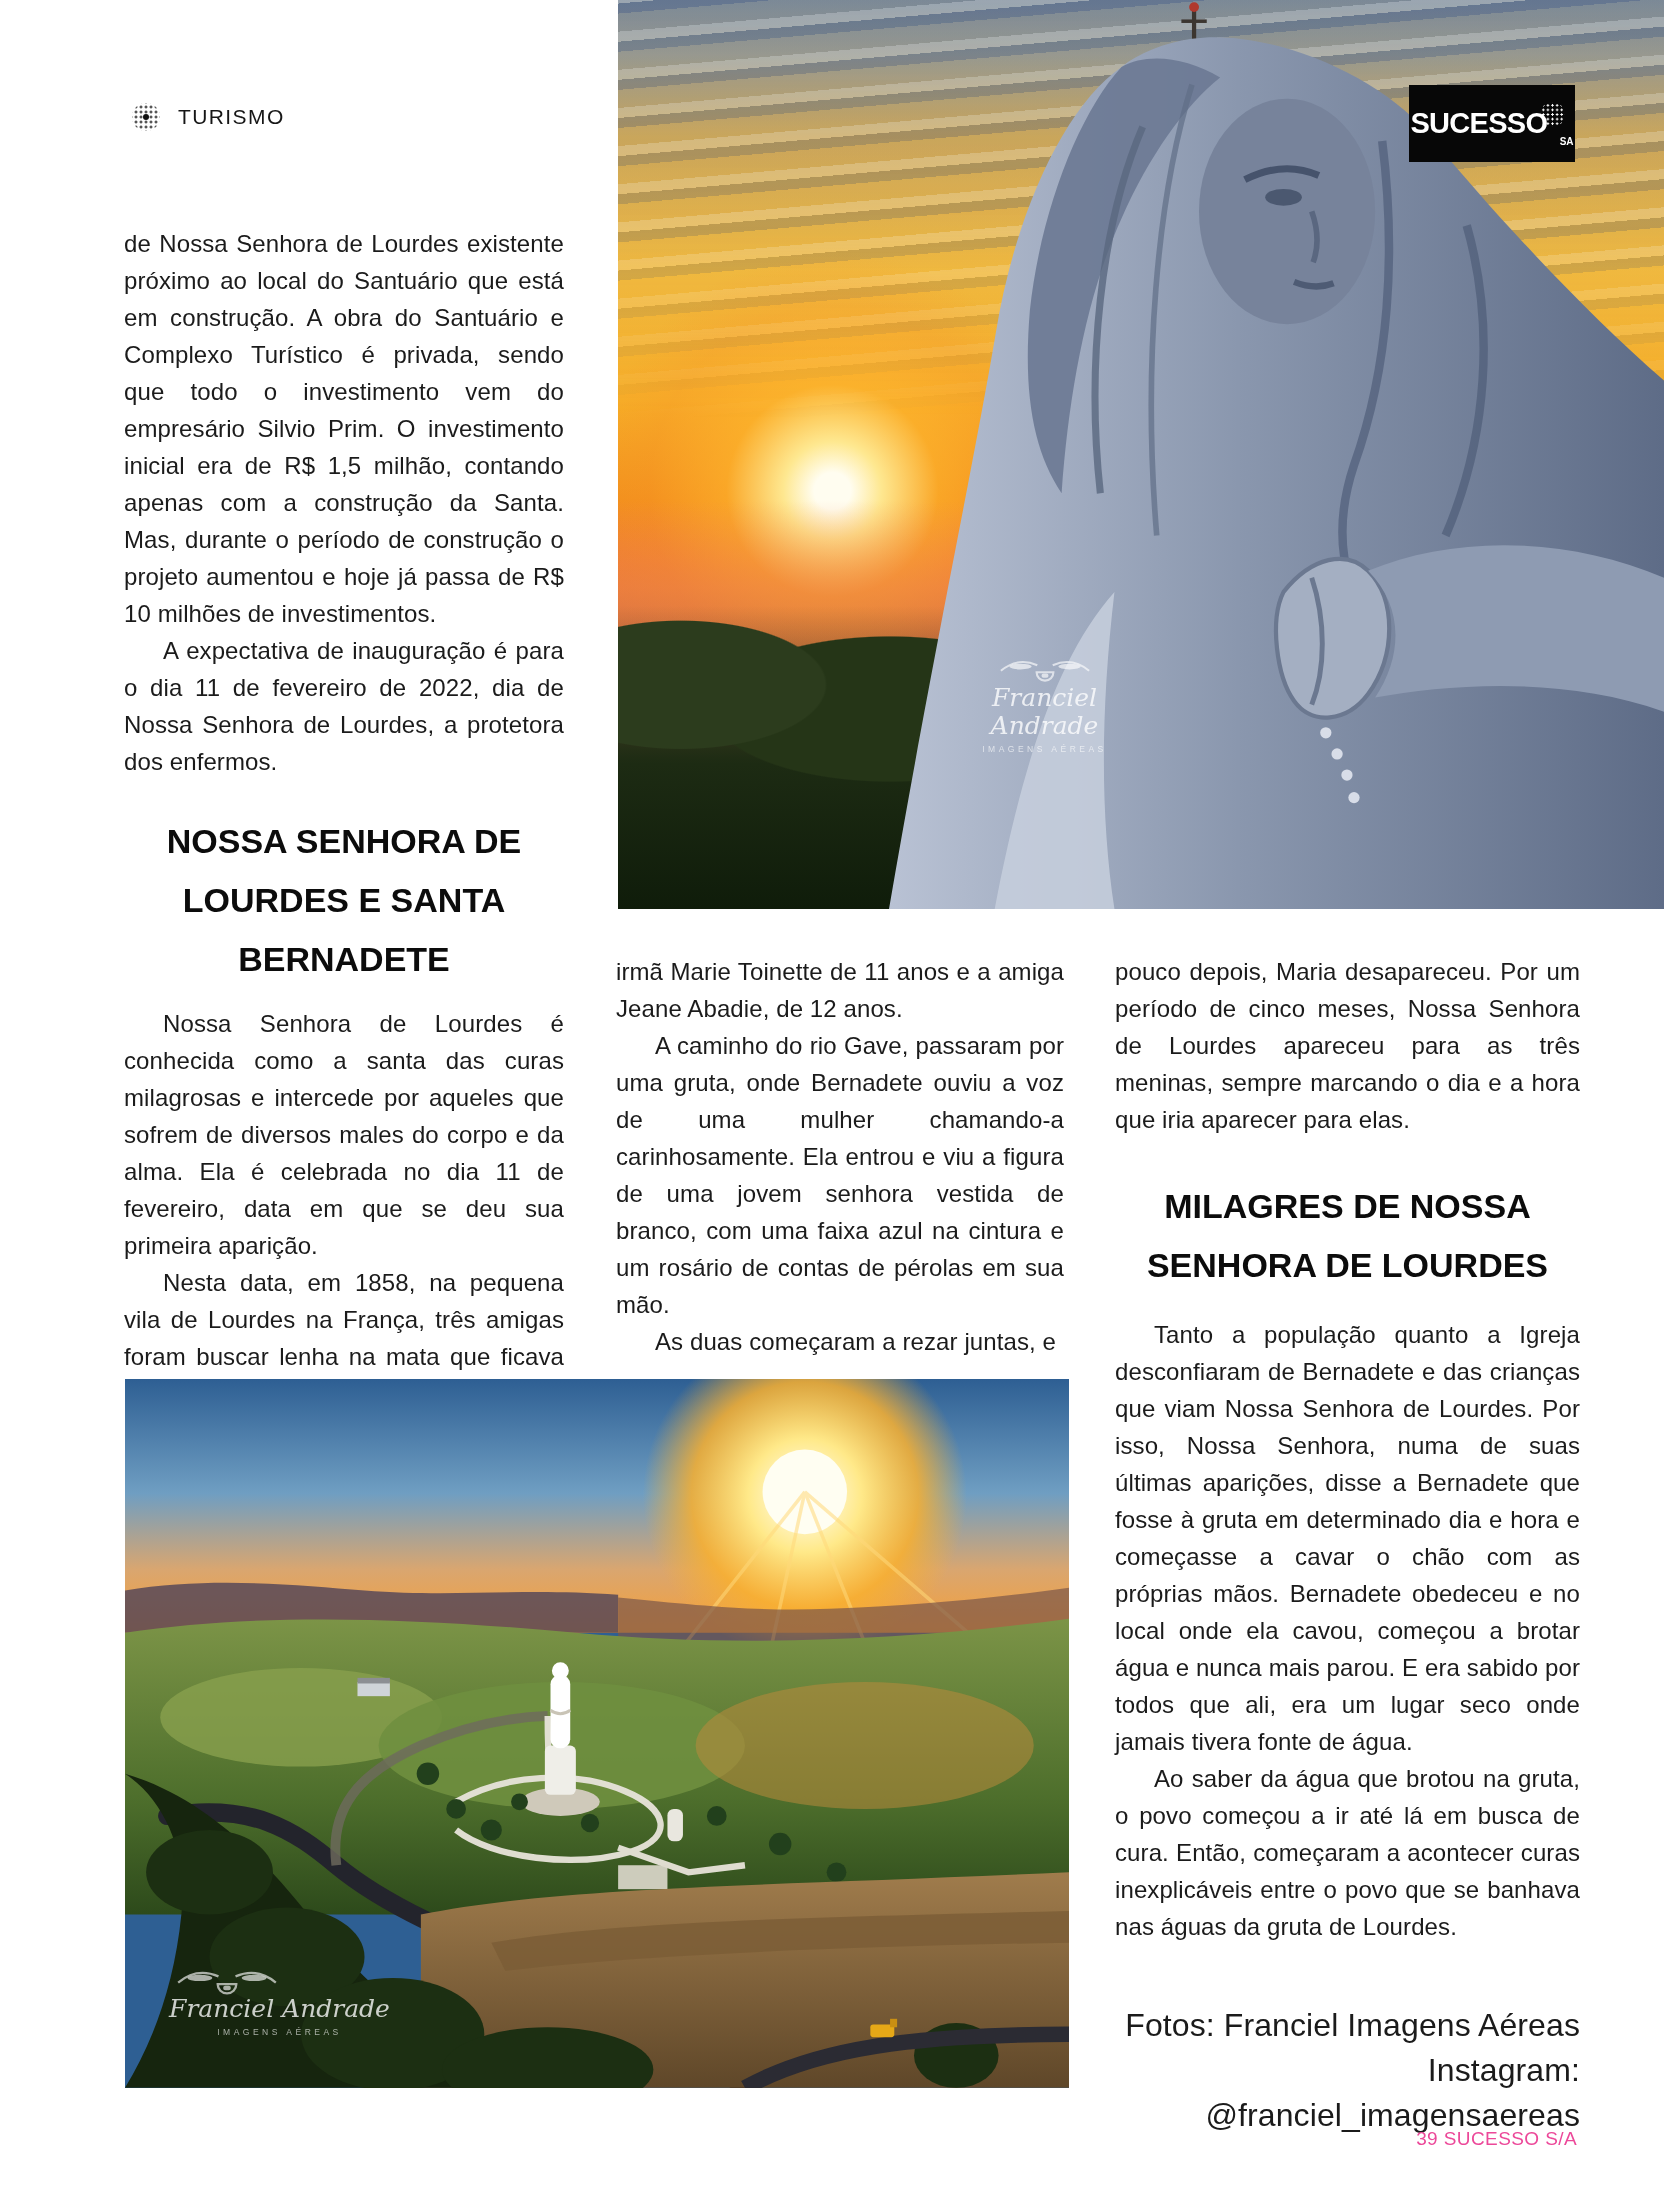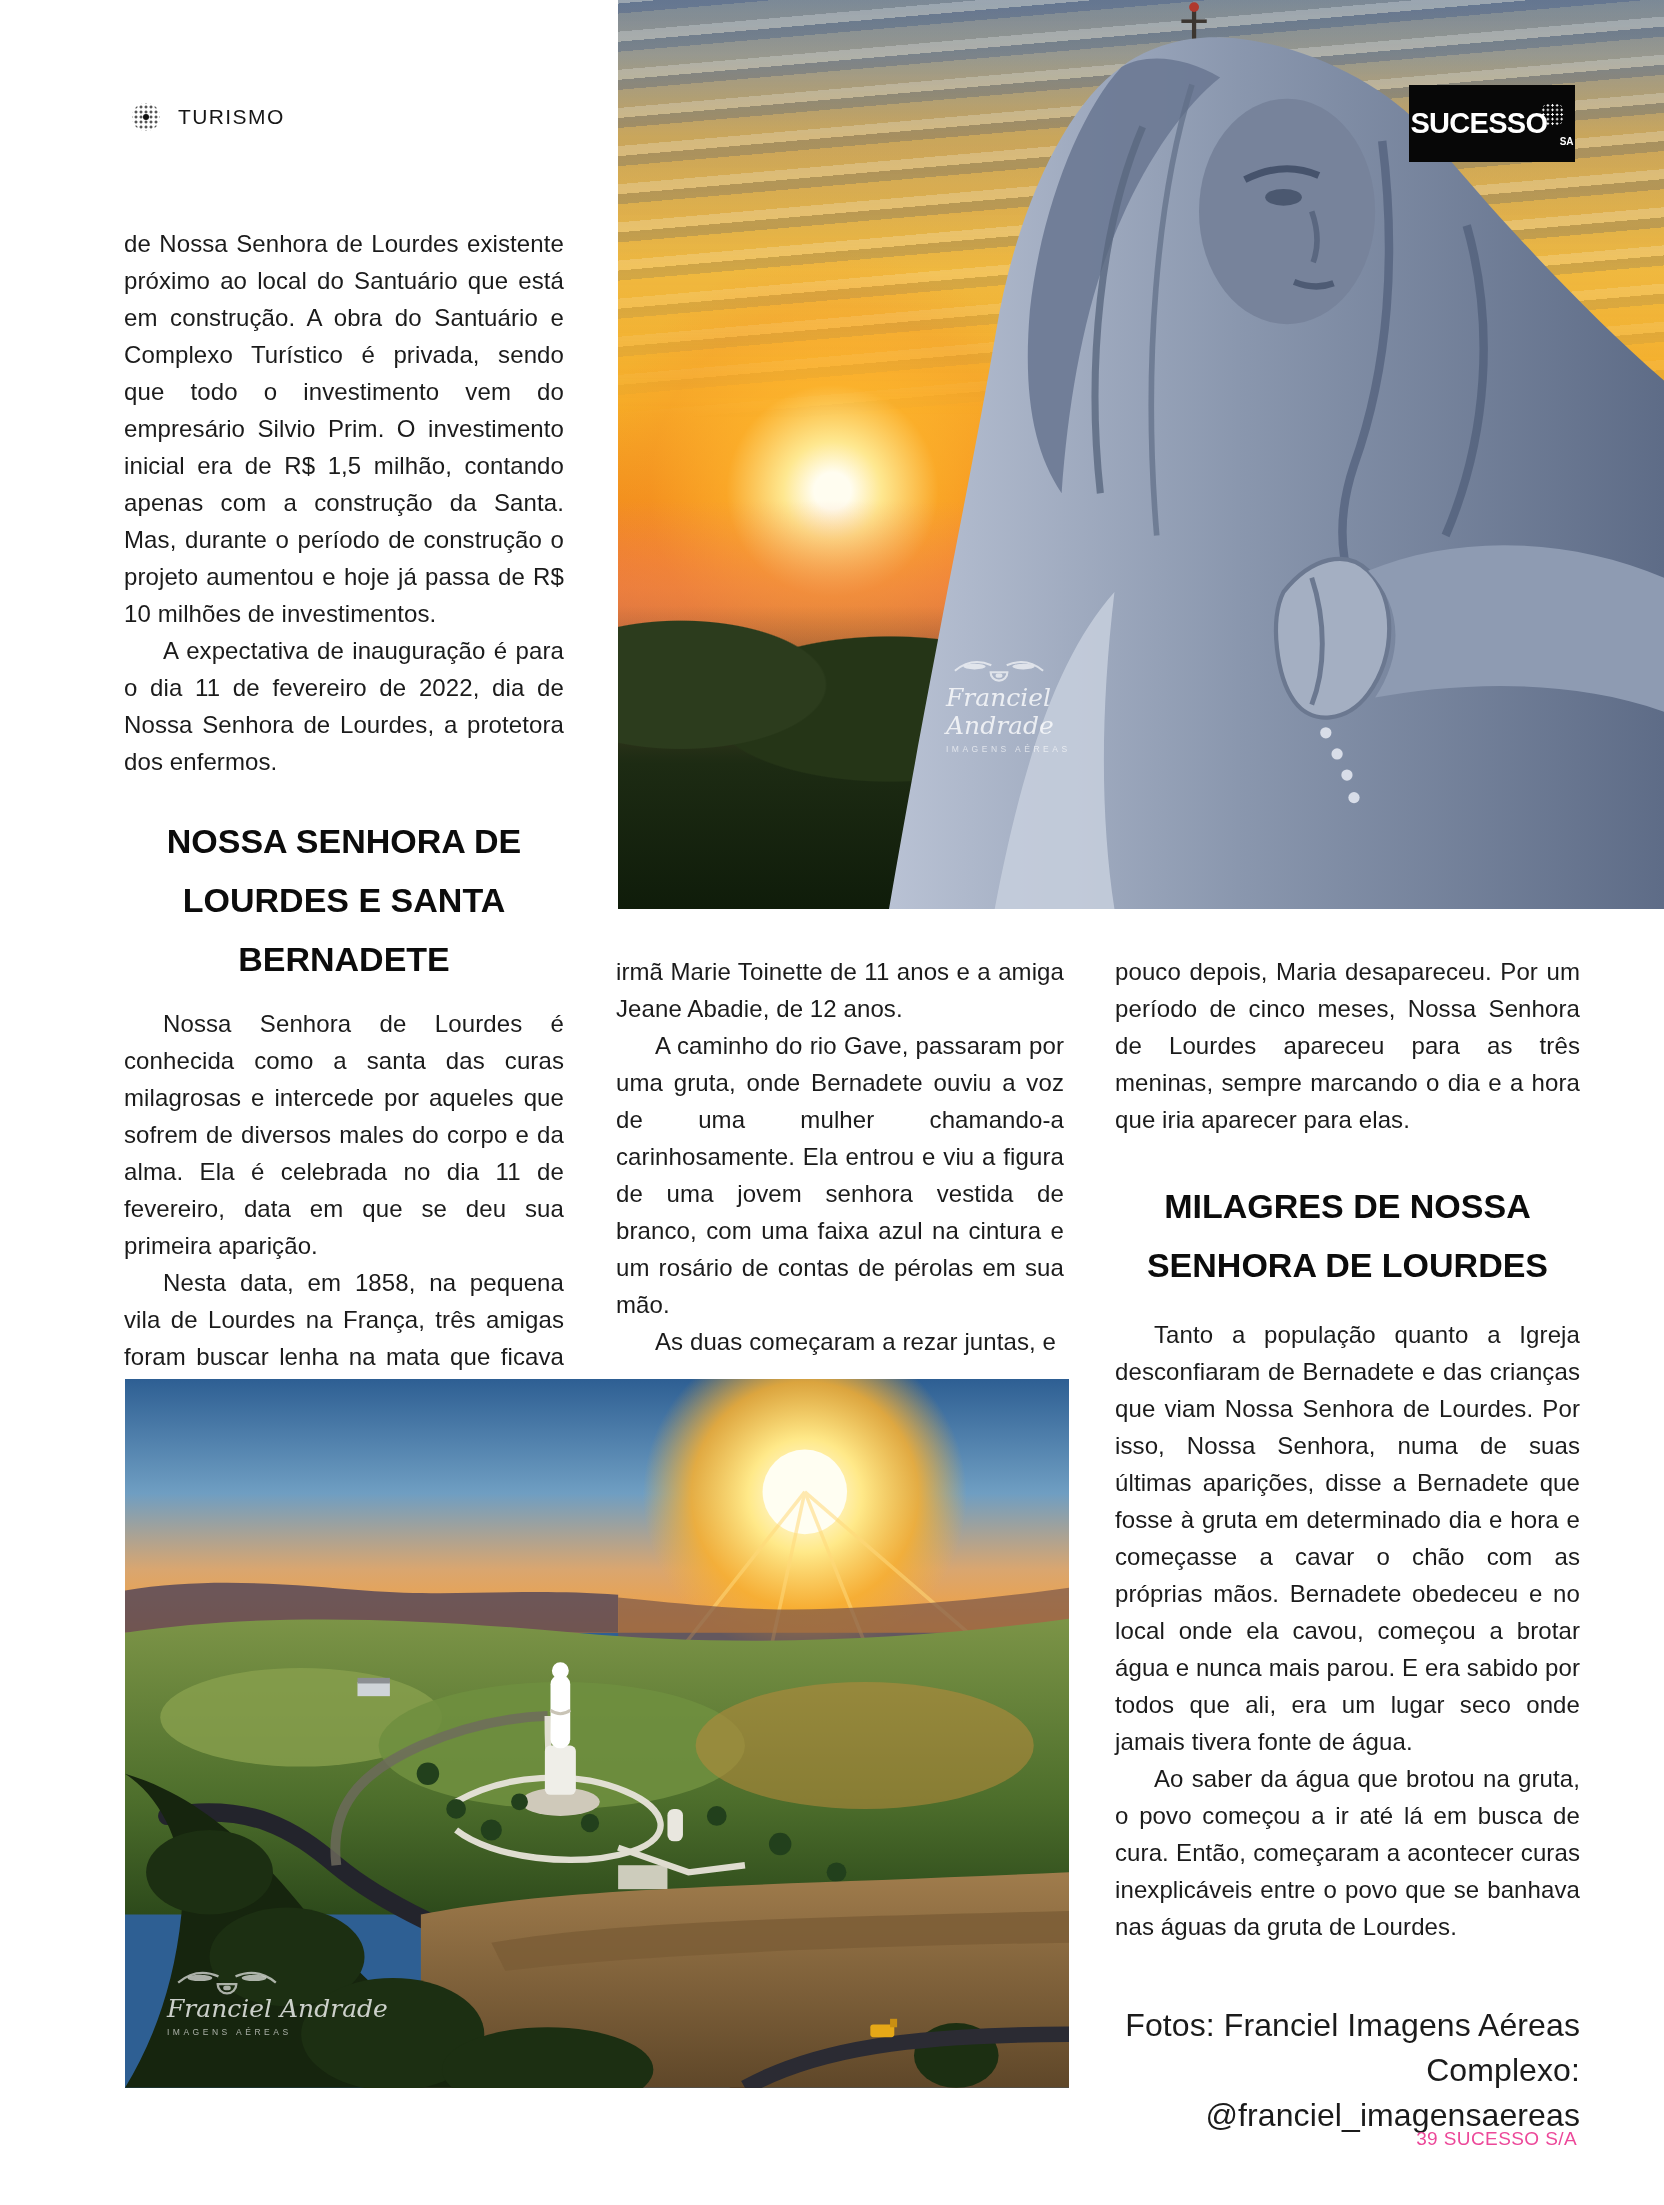--- a/index.html
+++ b/index.html
@@ -28,21 +28,21 @@
       background:linear-gradient(180deg,rgba(248,145,60,0) 0%,rgba(240,130,70,.55) 40%,rgba(180,100,70,.45) 100%);}
   .photo-top .forest{position:absolute;left:0;right:0;bottom:0;height:303px;
       background:
        radial-gradient(ellipse 240px 106px at 6% 26%, #2c3c1d 60%, transparent 61%),
        radial-gradient(ellipse 296px 120px at 26% 34%, #253517 60%, transparent 61%),
        radial-gradient(ellipse 268px 106px at 46% 30%, #2e3e1e 60%, transparent 61%),
        radial-gradient(ellipse 211px 92px at 63% 38%, #24341a 60%, transparent 61%),
        radial-gradient(ellipse 352px 141px at 88% 46%, #3d4422 60%, transparent 61%),
        linear-gradient(180deg, transparent 0%, rgba(25,37,15,.25) 18%, #1d2b13 52%, #0f1c0a 100%);}
 
-  .wm{position:absolute;color:rgba(255,255,255,.78);}
+  .wm{position:absolute;text-align:center;color:rgba(255,255,255,.78);}
   .wm .script{font-family:"DejaVu Serif",serif;font-style:italic;font-size:25px;line-height:28px;}
   .wm .sub{font-size:8.5px;letter-spacing:3.5px;margin-top:4.2px;color:rgba(255,255,255,.62);}
   .wm svg{opacity:.8;}
   .wm-top{left:946px;top:654px;width:197px;}
 
   
   .badge{position:absolute;left:1409px;top:85px;width:166px;height:77px;background:#070707;
          display:flex;align-items:center;justify-content:center;}
   .badge .brand{color:#fff;font-weight:bold;font-size:29px;letter-spacing:-0.7px;}
   .badge .globe{width:25px;height:25px;border-radius:50%;margin:-18.3px 0 0 -7px;
@@ -169,21 +169,21 @@
   <div class="col" id="col3">
     <p>pouco depois, Maria desapareceu. Por um período de cinco meses, Nossa Senhora de Lourdes apareceu para as três meninas, sempre marcando o dia e a hora que iria aparecer para elas.</p>
     <div class="head head-block2">
       <div>MILAGRES DE NOSSA</div>
       <div>SENHORA DE LOURDES</div>
     </div>
     <p class="ind">Tanto a população quanto a Igreja desconfiaram de Bernadete e das crianças que viam Nossa Senhora de Lourdes. Por isso, Nossa Senhora, numa de suas últimas aparições, disse a Bernadete que fosse à gruta em determinado dia e hora e começasse a cavar o chão com as próprias mãos. Bernadete obedeceu e no local onde ela cavou, começou a brotar água e nunca mais parou. E era sabido por todos que ali, era um lugar seco onde jamais tivera fonte de água.</p>
     <p class="ind">Ao saber da água que brotou na gruta, o povo começou a ir até lá em busca de cura. Então, começaram a acontecer curas inexplicáveis entre o povo que se banhava nas águas da gruta de Lourdes.</p>
     <div class="credits">
       <div>Fotos: Franciel Imagens Aéreas</div>
-      <div>Complexo: @franciel_imagensaereas</div>
+      <div>Instagram: @franciel_imagensaereas</div>
     </div>
   </div>
 
   <div class="photo-bottom">
     <svg width="944" height="709" viewBox="0 0 1340 1006">
       <defs>
         <linearGradient id="gSky" x1="0" y1="0" x2="0" y2="1">
           <stop offset="0" stop-color="#2e5f93"></stop>
             <stop offset=".45" stop-color="#6f9ec2"></stop>
           <stop offset=".75" stop-color="#d9a670"></stop>

